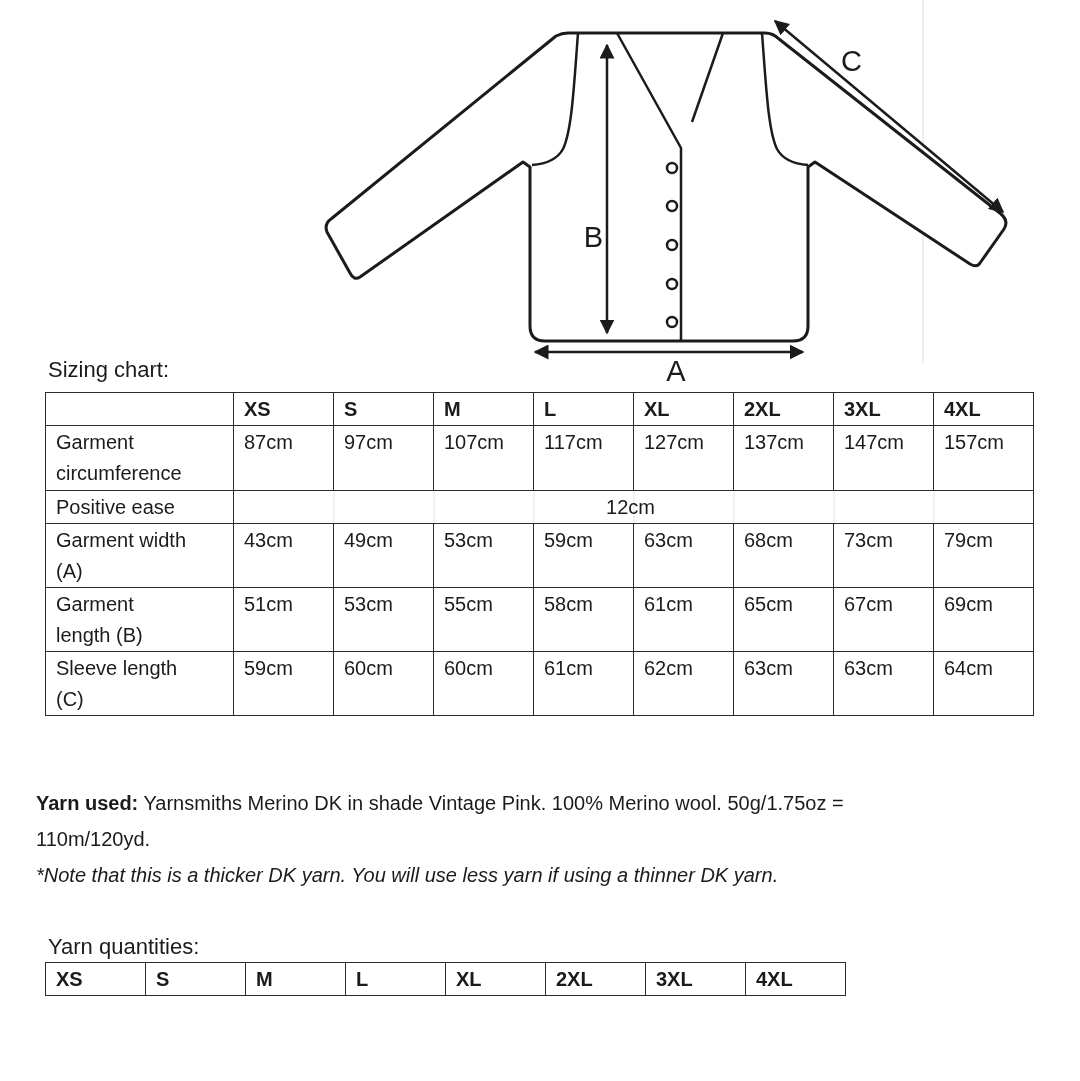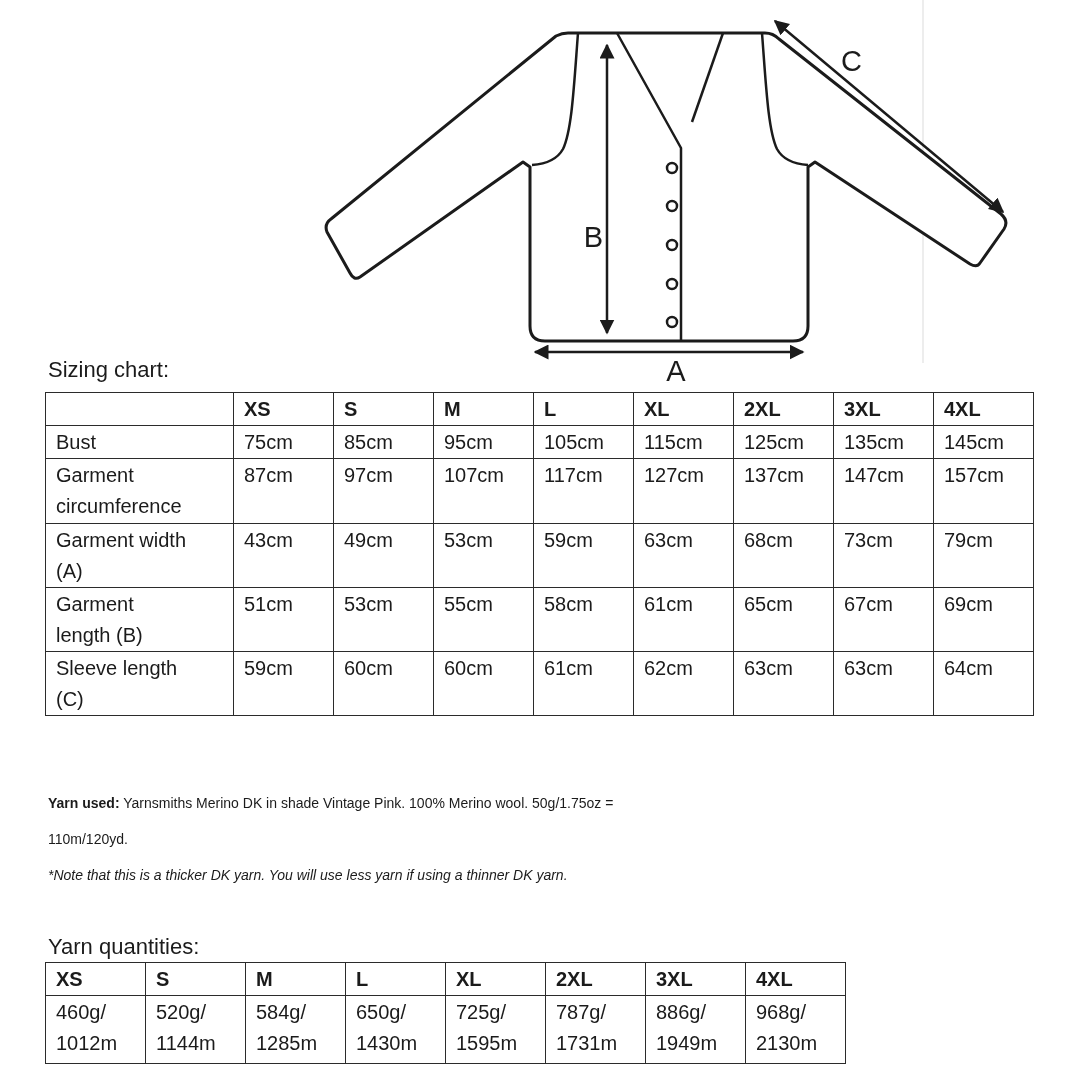--- a/index.html
+++ b/index.html
@@ -35,21 +35,21 @@
   #sizing-table col.label-col { width:188px; }
   #sizing-table col.size-col  { width:100px; }
   #sizing-table td.ease-cell {
     text-align:center; padding-left:0;
     background-image: repeating-linear-gradient(to right, transparent 0px, transparent 99px, #e3e3e3 99px, #e3e3e3 100px);
   }
 
   #qty-table { left:45px; top:962px; width:800px; }
   #qty-table col.size-col { width:100px; }
 
-  .para { position:absolute; left:48px; font-size:14px; line-height:36px; }
+  .para { position:absolute; left:36px; font-size:20px; line-height:36px; }
   #yarn-used { top:785px; width:1005px; white-space:pre-line; }
   #yarn-used b { font-weight:bold; }
   #yarn-note { top:857px; width:1005px; font-style:italic; }
 </style>
 </head>
 <body>
 
 <div class="page">
 
   <div class="page-edge-line"></div>
@@ -107,43 +107,36 @@
         <th></th>
         <th>XS</th>
         <th>S</th>
         <th>M</th>
         <th>L</th>
         <th>XL</th>
         <th>2XL</th>
         <th>3XL</th>
         <th>4XL</th>
       </tr>
-      <tr style="height:33px;">
-        <td>Bust</td>
-        <td>75cm</td>
-        <td>85cm</td>
-        <td>95cm</td>
-        <td>105cm</td>
-        <td>115cm</td>
-        <td>125cm</td>
-        <td>135cm</td>
-        <td>145cm</td>
-      </tr>
       <tr style="height:65px;">
         <td>Garment
 circumference</td>
         <td>87cm</td>
         <td>97cm</td>
         <td>107cm</td>
         <td>117cm</td>
         <td>127cm</td>
         <td>137cm</td>
         <td>147cm</td>
         <td>157cm</td>
       </tr>
+      <tr style="height:32px;">
+        <td>Positive ease</td>
+        <td class="ease-cell" colspan="8">12cm</td>
+      </tr>
       <tr style="height:64px;">
         <td>Garment width
 (A)</td>
         <td>43cm</td>
         <td>49cm</td>
         <td>53cm</td>
         <td>59cm</td>
         <td>63cm</td>
         <td>68cm</td>
         <td>73cm</td>
@@ -197,34 +190,16 @@
       <tr style="height:33px;">
         <th>XS</th>
         <th>S</th>
         <th>M</th>
         <th>L</th>
         <th>XL</th>
         <th>2XL</th>
         <th>3XL</th>
         <th>4XL</th>
       </tr>
-      <tr style="height:68px;">
-        <td>460g/
-1012m</td>
-        <td>520g/
-1144m</td>
-        <td>584g/
-1285m</td>
-        <td>650g/
-1430m</td>
-        <td>725g/
-1595m</td>
-        <td>787g/
-1731m</td>
-        <td>886g/
-1949m</td>
-        <td>968g/
-2130m</td>
-      </tr>
     </tbody>
   </table>
 
 </div>
 
 </body></html>

